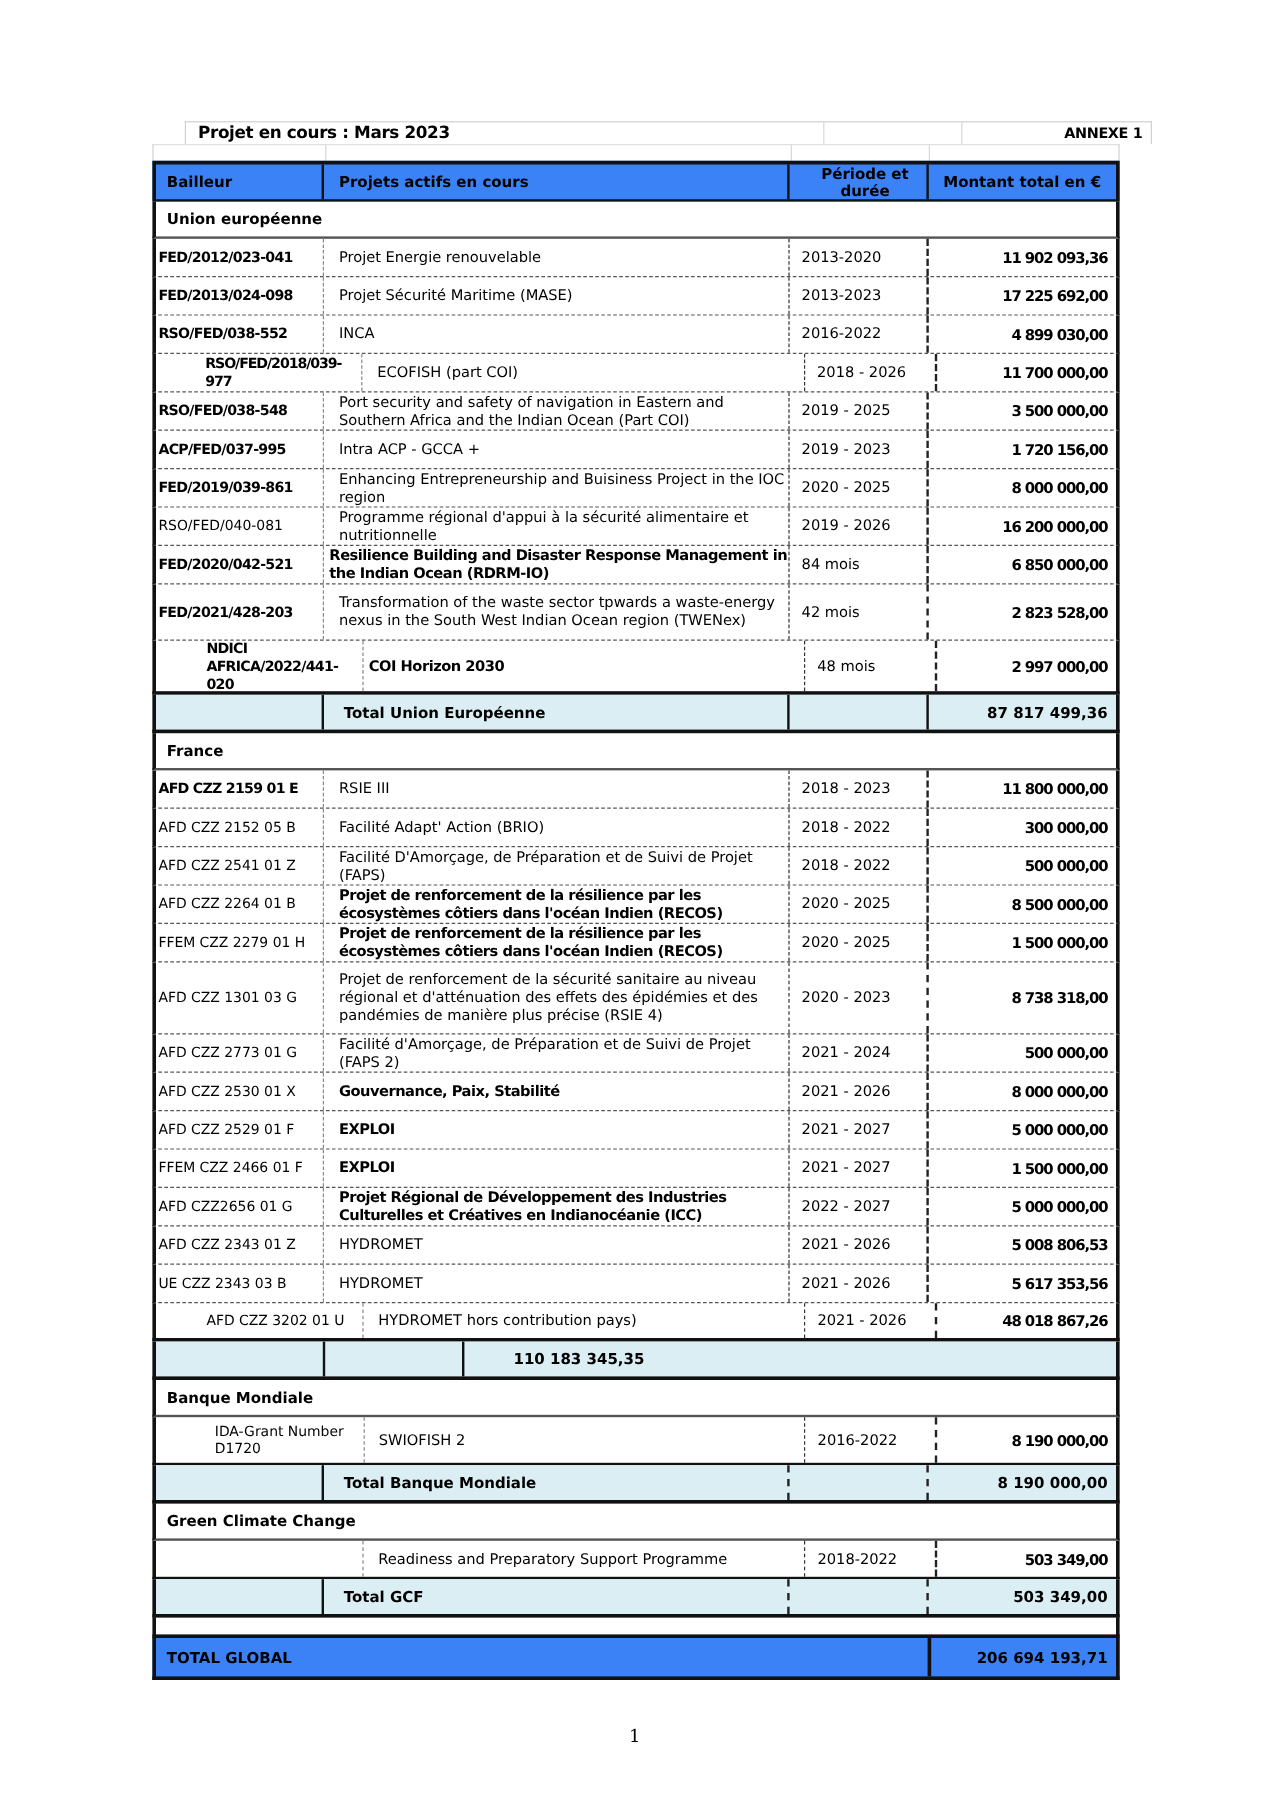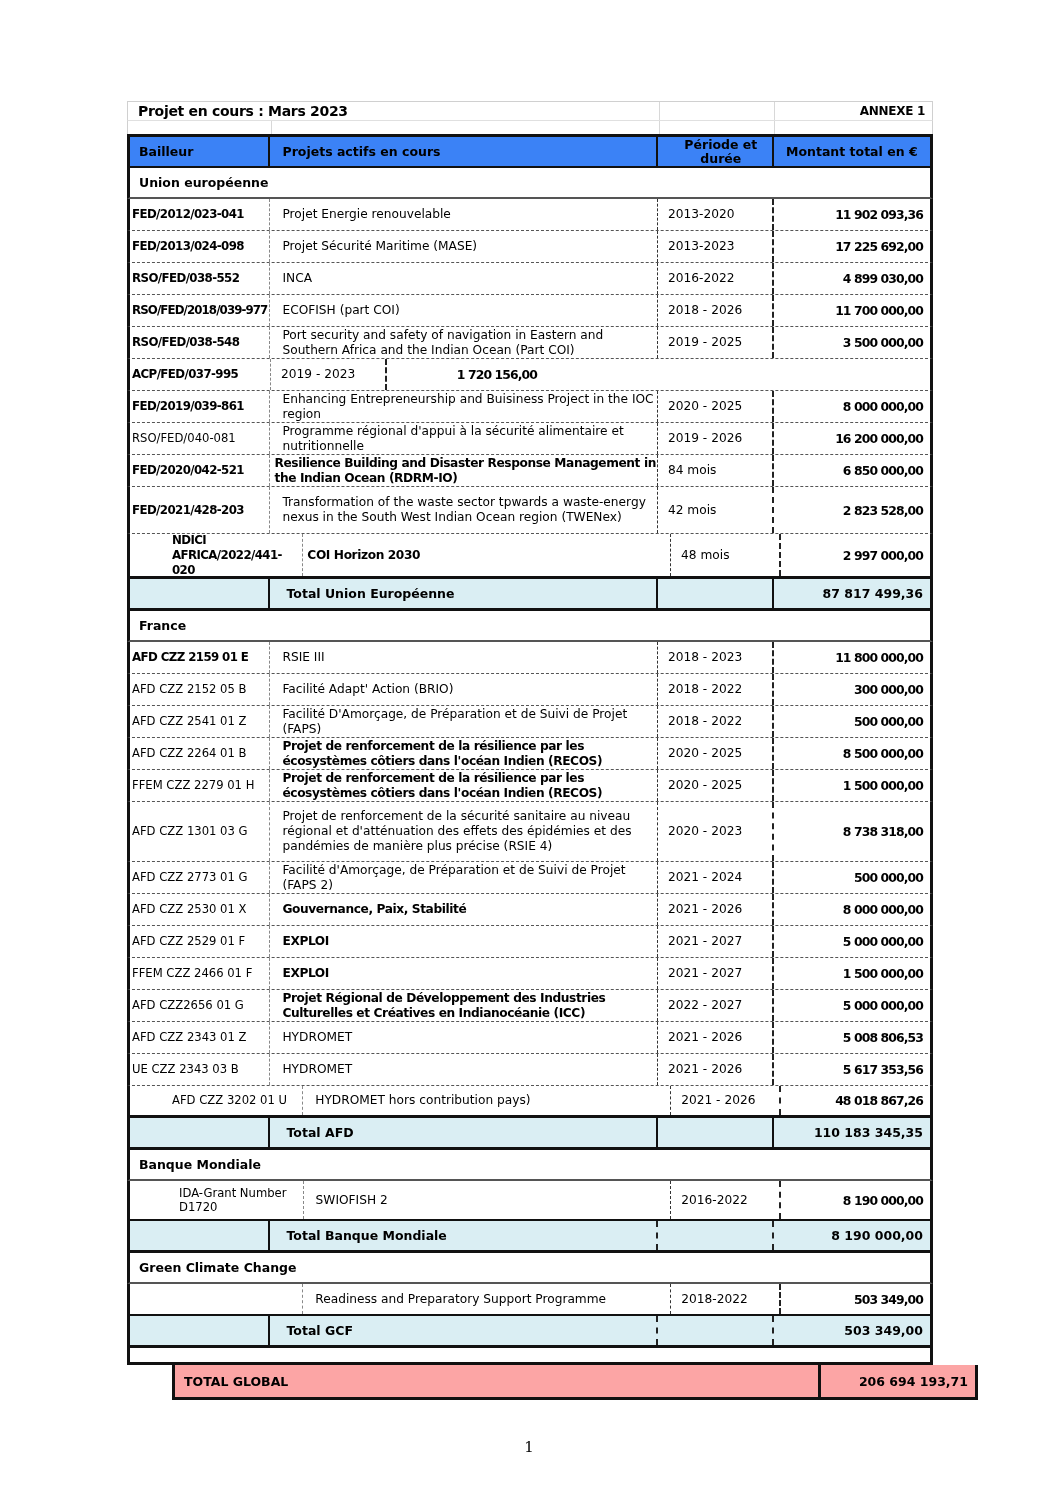--- a/index.html
+++ b/index.html
@@ -9,21 +9,21 @@
   .cell { box-sizing: border-box; display: flex; align-items: center; font-size: 12.2px; line-height: 15px; overflow: hidden; }
   .c1 { width: 144px; padding-left: 2px; }
   .c2 { width: 389px; padding-left: 12px; }
   .c3 { width: 116px; padding-left: 10px; }
   .c4 { width: 157px; justify-content: flex-end; padding-right: 7px; }
   .cond { font-weight: bold; letter-spacing: -0.6px; font-size: 11.8px; }
   .cond-txt { font-weight: bold; letter-spacing: -0.4px; }
   .amt { font-weight: bold; letter-spacing: -0.9px; font-size: 12.4px; }
   .sm { font-size: 11.6px; }
   
-  .title-row { height: 19px; border-top: 1px solid #d0d0d0; border-left: 1px solid #d0d0d0; border-right: 1px solid #d0d0d0; }
+  .title-row { height: 19px; border-top: 1px solid #d0d0d0; border-left: 1px solid #d0d0d0; border-right: 1px solid #d0d0d0; margin-left: 27px; }
   .title-row .cell { border-right: 1px solid #d8d8d8; }
   .title-row .cell:last-child { border-right: none; }
   .title-text { font-weight: bold; font-size: 14px; letter-spacing: -0.3px; padding-left: 10px; }
   .annexe { font-weight: bold; font-size: 12px; letter-spacing: -0.3px; }
   .blank-row { height: 14px; border-left: 1px solid #d0d0d0; border-right: 1px solid #d0d0d0; border-top: 1px solid #e0e0e0; }
   .blank-row .cell { border-right: 1px solid #d8d8d8; }
   .blank-row .cell:last-child { border-right: none; }
   
   .hdr { height: 34px; background: #3b82f6; border: 3px solid #111; border-bottom: 2px solid #111; }
   .hdr .cell { font-weight: bold; font-size: 12.5px; border-right: 2px solid #111; }
@@ -43,21 +43,21 @@
   .last-in-section { border-bottom: 3px solid #111; padding-left: 40px; }
   
   .total { height: 32px; background: #daeef3; border-left: 3px solid #111; border-right: 3px solid #111; border-bottom: 3px solid #111; }
   .total .c1 { width: 141px; border-right: 2px solid #111; }
   .total .c2 { border-right: 2px solid #111; font-weight: bold; font-size: 12.5px; padding-left: 16px; }
   .total .c3 { border-right: 2px solid #111; }
   .total .c4 { font-weight: bold; font-size: 12.5px; }
   .total-dashed .c3 { border-right: 2px dashed #222; }
   .total-dashed .c2 { border-right: 2px dashed #222; text-align: center; }
   .spacer { height: 17px; border-left: 3px solid #111; border-right: 3px solid #111; border-bottom: 3px solid #111; }
-  .grand { height: 35px; background: #fca5a5; border-left: 3px solid #111; border-right: 3px solid #111; border-bottom: 3px solid #111; margin-left: 45px; }
+  .grand { height: 35px; background: #3b82f6; border-left: 3px solid #111; border-right: 3px solid #111; border-bottom: 3px solid #111; }
   .grand .gl { width: 646px; box-sizing: border-box; padding-left: 9px; border-right: 3px solid #111; font-weight: bold; font-size: 12.5px; }
   .grand .c4 { font-weight: bold; font-size: 12.5px; width: 154px; }
   .page-num { position: absolute; left: 0; width: 1058px; top: 1438px; text-align: center; font-family: "DejaVu Serif", "Liberation Serif", serif; font-size: 15px; }
 </style>
 </head>
 <body>
 
 <div class="tbl">
 
   <div class="row title-row">
@@ -95,33 +95,34 @@
     <div class="cell c3">2013-2023</div>
     <div class="cell c4 amt">17 225 692,00</div>
   </div>
   <div class="row data" style="height:32px">
     <div class="cell c1 cond">RSO/FED/038-552</div>
     <div class="cell c2">INCA</div>
     <div class="cell c3">2016-2022</div>
     <div class="cell c4 amt">4 899 030,00</div>
   </div>
   <div class="row data" style="height:32px">
-    <div class="cell c1 cond" style="letter-spacing:-0.9px;">RSO/FED/2018/039-977</div>
+    <div class="cell c1 cond" style="letter-spacing:-0.9px;margin-left:39px;">RSO/FED/2018/039-977</div>
     <div class="cell c2">ECOFISH (part COI)</div>
     <div class="cell c3">2018 - 2026</div>
     <div class="cell c4 amt">11 700 000,00</div>
   </div>
   <div class="row data" style="height:32px">
     <div class="cell c1 cond">RSO/FED/038-548</div>
     <div class="cell c2">Port security and safety of navigation in Eastern and Southern Africa and the Indian Ocean (Part COI)</div>
     <div class="cell c3">2019 - 2025</div>
     <div class="cell c4 amt">3 500 000,00</div>
   </div>
   <div class="row data" style="height:32px">
     <div class="cell c1 cond">ACP/FED/037-995</div>
+    <div class="cell c2">Intra ACP - GCCA +</div>
     <div class="cell c3">2019 - 2023</div>
     <div class="cell c4 amt">1 720 156,00</div>
   </div>
   <div class="row data" style="height:32px">
     <div class="cell c1 cond">FED/2019/039-861</div>
     <div class="cell c2">Enhancing Entrepreneurship and Buisiness Project in the IOC region</div>
     <div class="cell c3">2020 - 2025</div>
     <div class="cell c4 amt">8 000 000,00</div>
   </div>
   <div class="row data" style="height:32px">
@@ -240,21 +241,20 @@
   </div>
   <div class="row data last-in-section" style="height:32px">
     <div class="cell c1 sm">AFD CZZ 3202 01 U</div>
     <div class="cell c2">HYDROMET hors contribution pays)</div>
     <div class="cell c3">2021 - 2026</div>
     <div class="cell c4 amt">48 018 867,26</div>
   </div>
 
   <div class="row total">
     <div class="cell c1"></div>
-    <div class="cell c2">Total AFD</div>
     <div class="cell c3"></div>
     <div class="cell c4">110 183 345,35</div>
   </div>
 
   <div class="row section">
     <div class="cell">Banque Mondiale</div>
   </div>
   <div class="row data last-in-section" style="height:40px; border-bottom-width:2px;">
     <div class="cell c1 sm" style="padding-left:9px; line-height:14px;">IDA-Grant Number D1720</div>
     <div class="cell c2">SWIOFISH 2</div>

